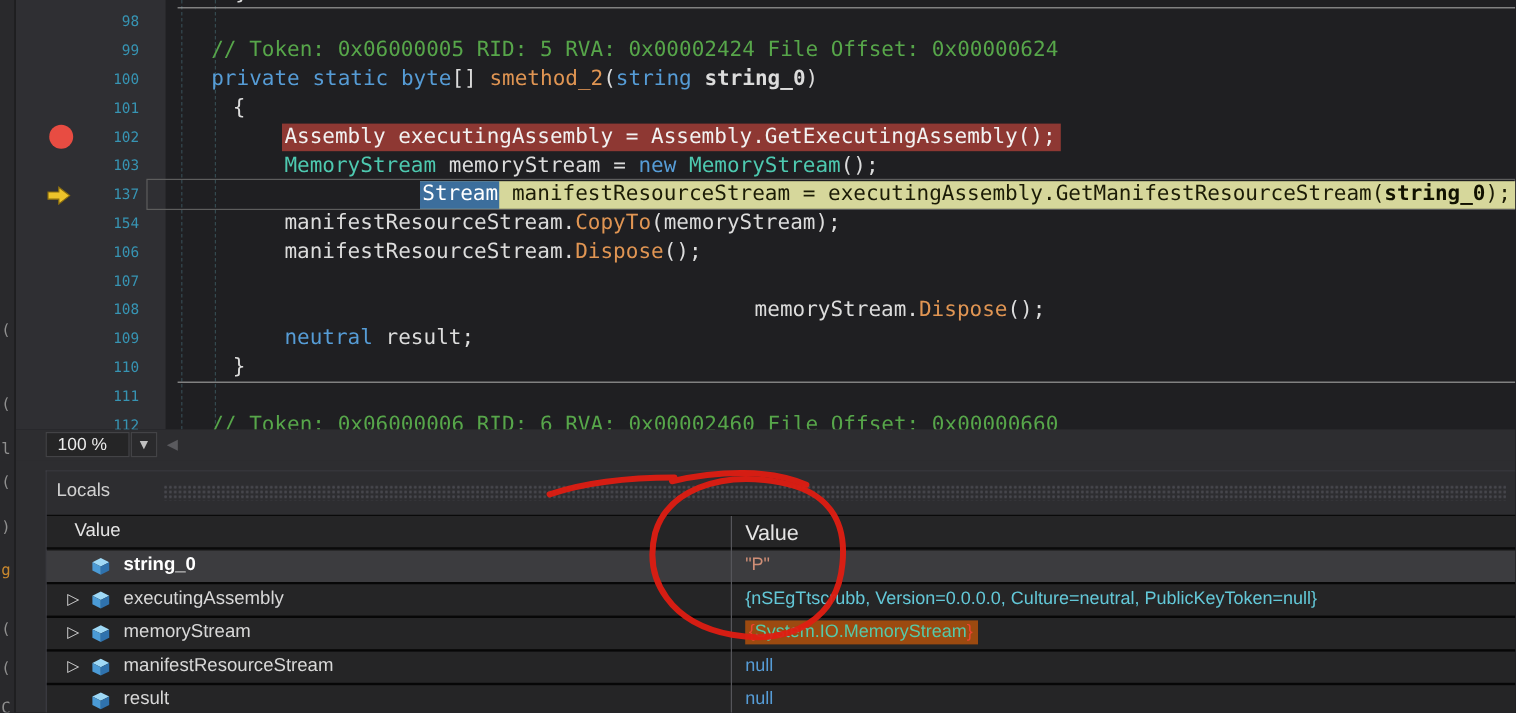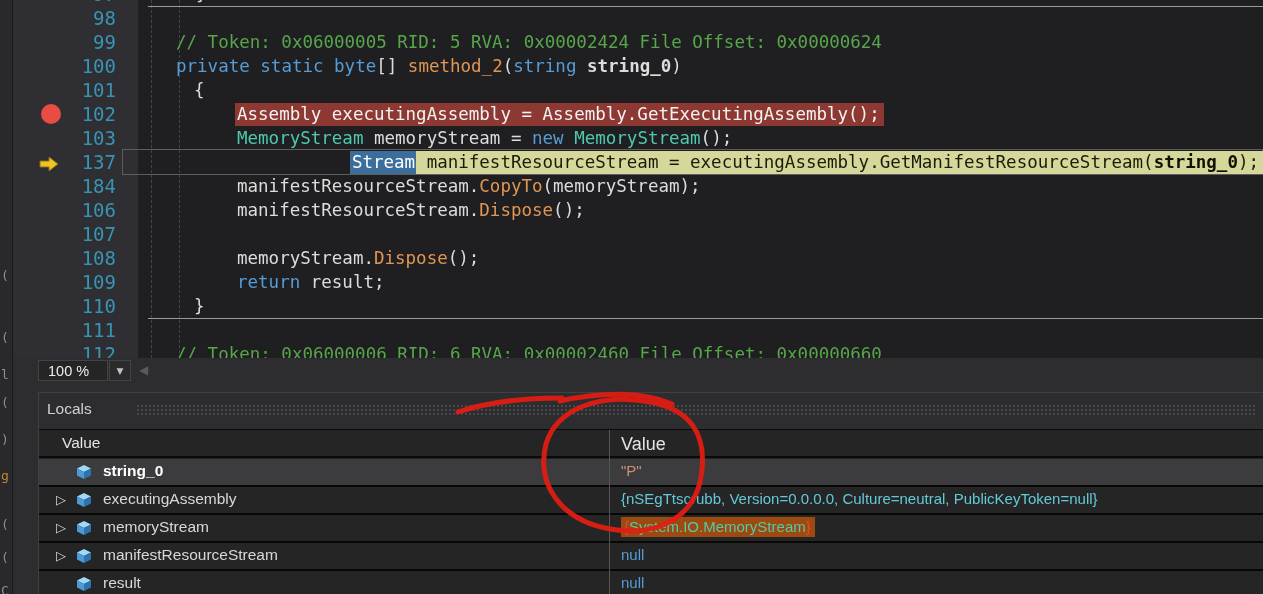--- a/index.html
+++ b/index.html
@@ -9,21 +9,21 @@
   .edge-sliver{position:absolute;left:0;top:0;width:12px;height:594px;background:#29292c;
                border-right:1px solid #1a1a1c;overflow:hidden;z-index:5;}
   .frag{position:absolute;left:1px;font-family:"DejaVu Sans Mono",monospace;font-size:13px;color:#8f8f8f;}
   .frag.orange{color:#c8872d;}
   
   .editor{position:absolute;left:13px;top:0;width:1250px;height:358px;background:#1f1f22;overflow:hidden;}
   .gutter-band{position:absolute;left:0;top:0;width:125px;height:358px;background:#2f2f33;}
   .indent-guide{position:absolute;top:0;height:358px;width:0;border-left:1px dashed #3a545c;opacity:.8;}
   .code-line{position:absolute;left:0;right:0;height:24px;line-height:24px;white-space:pre;
              font-family:"DejaVu Sans Mono",monospace;font-size:17.5px;color:#dcdcdc;}
-  .ln-num{position:absolute;left:57px;width:46px;text-align:right;color:#3794b3;font-size:19px;}
+  .ln-num{position:absolute;left:57px;width:46px;text-align:right;color:#3794b3;font-size:12px;}
   .ln-text{position:absolute;left:133px;right:0;white-space:pre;}
   .ln-bp{position:absolute;left:27px;top:1px;width:22px;height:22px;}
   .ln-arrow{position:absolute;left:26px;top:4px;width:21px;height:16px;}
   .msep{position:absolute;left:135px;right:0;height:0;border-top:1px solid #9a9a9a;}
   .cur-line-border{position:absolute;left:109px;right:0;height:24px;border:1px solid #5d5d5d;background:transparent;}
   .tok-pln{color:#dcdcdc}.tok-plnb{color:#dcdcdc;font-weight:bold}
   .tok-kw{color:#569cd6}.tok-typ{color:#4ec9b0}.tok-mth{color:#e09553}.tok-com{color:#57a64a}
   .stmt-red{background:#8e3833;padding:1px 4px 2px 2px;margin-left:-2px;}
   .tok-hlw{color:#f2f2f2}
   .stmt-yellow{background:#d6d79b;padding:1px 4px 2px 0;}
@@ -90,25 +90,25 @@
         <div class="code-line" style="top: 54px;"><span class="ln-num">100</span><span class="ln-text" style="padding-left: 30px;"><span class="tok-kw">private</span><span class="tok-pln"> </span><span class="tok-kw">static</span><span class="tok-pln"> </span><span class="tok-kw">byte</span><span class="tok-pln">[] </span><span class="tok-mth">smethod_2</span><span class="tok-pln">(</span><span class="tok-kw">string</span><span class="tok-pln"> </span><span class="tok-plnb">string_0</span><span class="tok-pln">)</span></span></div>
         <div class="code-line" style="top: 78px;"><span class="ln-num">101</span><span class="ln-text" style="padding-left: 48px;"><span class="tok-pln">{</span></span></div>
         <div class="code-line" style="top: 102px;"><span class="ln-bp"><svg width="22" height="22" viewBox="0 0 22 22">
               <circle cx="11" cy="11" r="10" fill="#e84c42"></circle>
             </svg></span><span class="ln-num">102</span><span class="ln-text" style="padding-left: 91px;"><span class="stmt-red"><span class="tok-hlw">Assembly executingAssembly = Assembly.GetExecutingAssembly();</span></span></span></div>
         <div class="code-line" style="top: 126px;"><span class="ln-num">103</span><span class="ln-text" style="padding-left: 91px;"><span class="tok-typ">MemoryStream</span><span class="tok-pln"> memoryStream = </span><span class="tok-kw">new</span><span class="tok-pln"> </span><span class="tok-typ">MemoryStream</span><span class="tok-pln">();</span></span></div>
         <div class="cur-line-border" style="top: 149px;"></div>
         <div class="code-line" style="top: 150px;"><span class="ln-arrow"><svg width="21" height="16" viewBox="0 0 21 16">
               <path d="M1,5 L10,5 10,1 19,8 10,15 10,11 1,11 Z" fill="#edc32a" stroke="#8a6d10" stroke-width="1"></path>
             </svg></span><span class="ln-num">137</span><span class="ln-text" style="padding-left: 91px; text-align: right;"><span class="stmt-yellow"><span class="tok-sel">Stream</span><span class="tok-hl"> manifestResourceStream = executingAssembly.GetManifestResourceStream(</span><span class="tok-hlb">string_0</span><span class="tok-hl">);</span></span></span></div>
-        <div class="code-line" style="top: 174px;"><span class="ln-num">184</span><span class="ln-text" style="padding-left: 91px;"><span class="tok-pln">manifestResourceStream.</span><span class="tok-mth">CopyTo</span><span class="tok-pln">(memoryStream);</span></span></div>
+        <div class="code-line" style="top: 174px;"><span class="ln-num">154</span><span class="ln-text" style="padding-left: 91px;"><span class="tok-pln">manifestResourceStream.</span><span class="tok-mth">CopyTo</span><span class="tok-pln">(memoryStream);</span></span></div>
         <div class="code-line" style="top: 198px;"><span class="ln-num">106</span><span class="ln-text" style="padding-left: 91px;"><span class="tok-pln">manifestResourceStream.</span><span class="tok-mth">Dispose</span><span class="tok-pln">();</span></span></div>
         <div class="code-line" style="top: 222px;"><span class="ln-num">107</span></div>
-        <div class="code-line" style="top: 246px;"><span class="ln-num">108</span><span class="ln-text" style="padding-left: 91px;"><span class="tok-pln">memoryStream.</span><span class="tok-mth">Dispose</span><span class="tok-pln">();</span></span></div>
-        <div class="code-line" style="top: 270px;"><span class="ln-num">109</span><span class="ln-text" style="padding-left: 91px;"><span class="tok-kw">return</span><span class="tok-pln"> result;</span></span></div>
+        <div class="code-line" style="top: 246px;"><span class="ln-num">108</span><span class="ln-text" style="padding-left: 91px; text-align: center;"><span class="tok-pln">memoryStream.</span><span class="tok-mth">Dispose</span><span class="tok-pln">();</span></span></div>
+        <div class="code-line" style="top: 270px;"><span class="ln-num">109</span><span class="ln-text" style="padding-left: 91px;"><span class="tok-kw">neutral</span><span class="tok-pln"> result;</span></span></div>
         <div class="code-line" style="top: 294px;"><span class="ln-num">110</span><span class="ln-text" style="padding-left: 48px;"><span class="tok-pln">}</span></span></div>
         <div class="msep" style="top: 318px;"></div>
         <div class="code-line" style="top: 318px;"><span class="ln-num">111</span><span class="ln-text" style="padding-left: 30px;"></span></div>
         <div class="code-line" style="top: 342px;"><span class="ln-num">112</span><span class="ln-text" style="padding-left: 30px;"><span class="tok-com">// Token: 0x06000006 RID: 6 RVA: 0x00002460 File Offset: 0x00000660</span></span></div>
       </div>
   </div>
 
   <div class="zoom-bar">
     <div class="zoom-box">
       <span>100 %</span>

